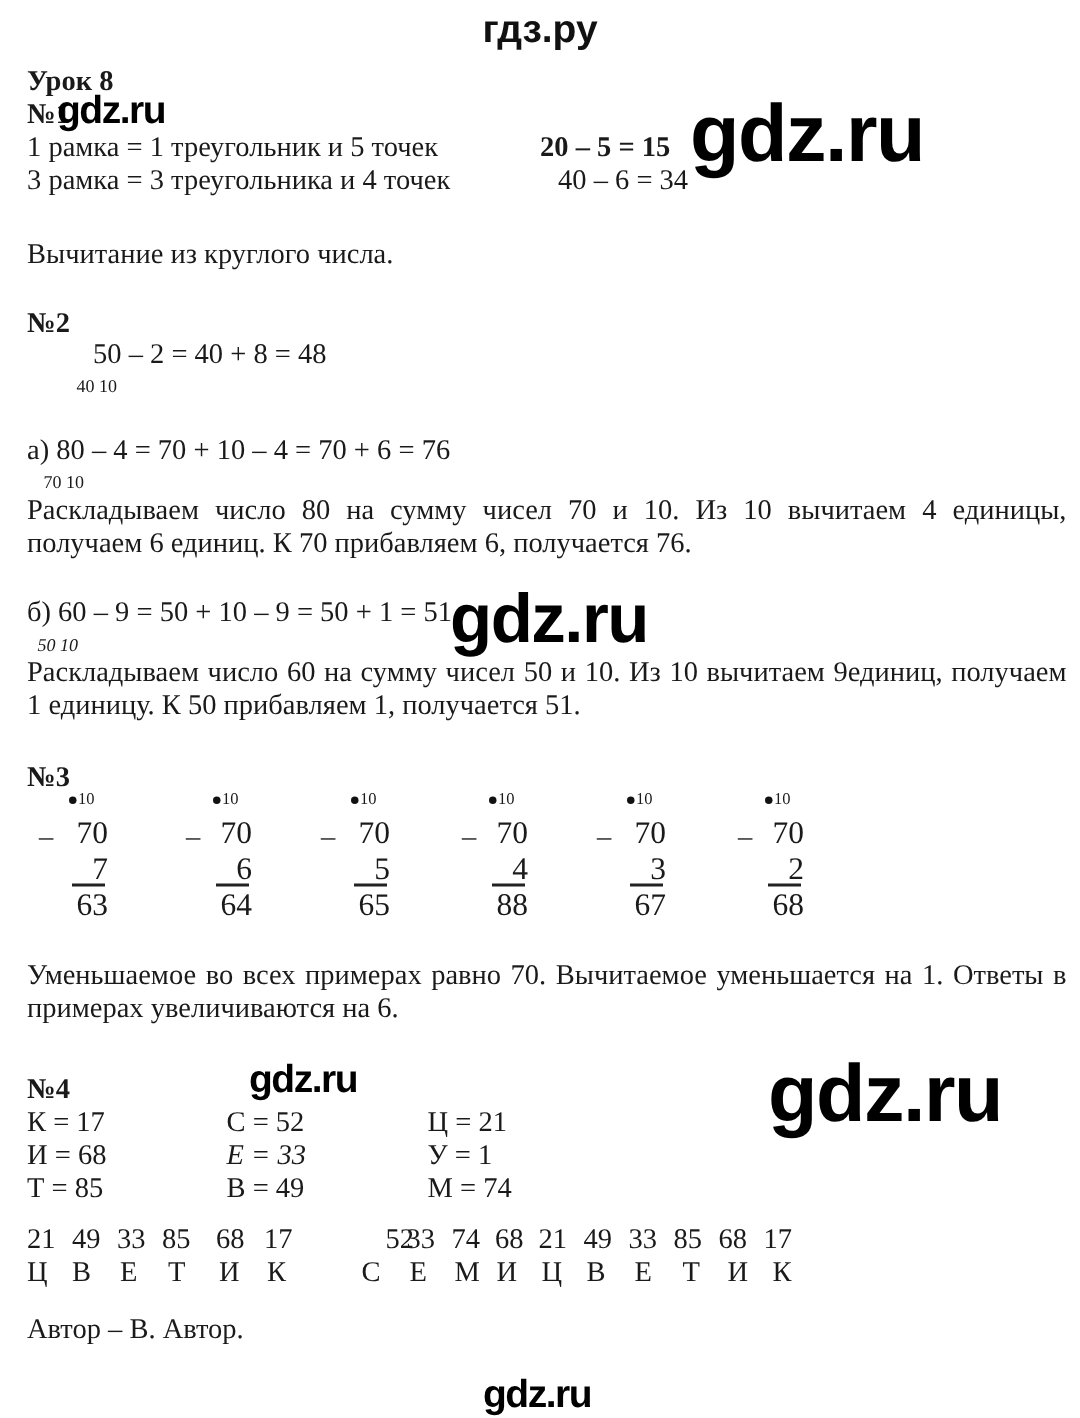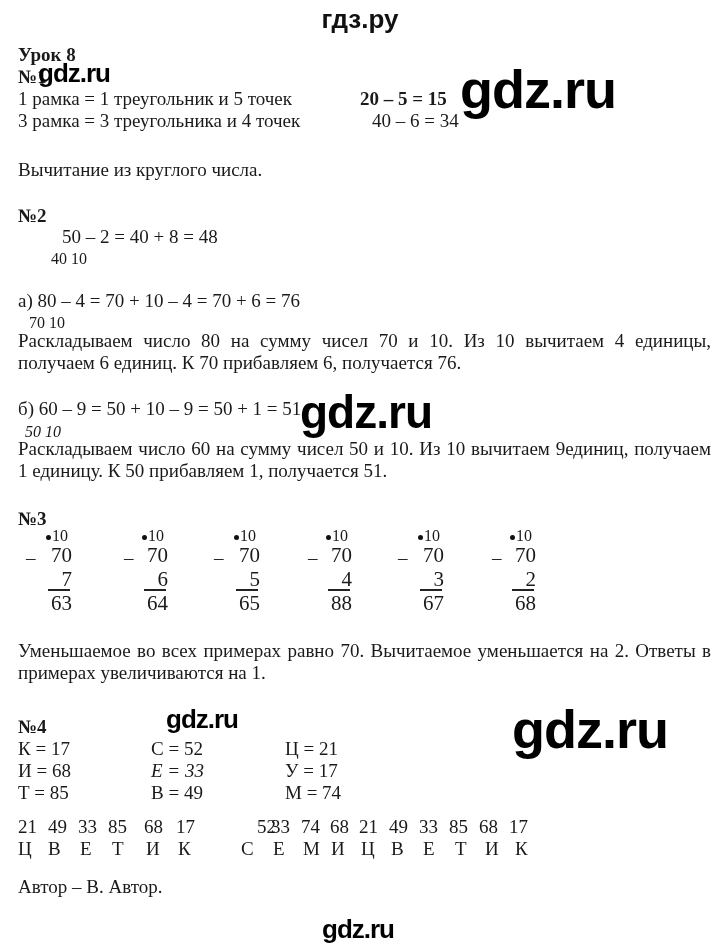--- a/index.html
+++ b/index.html
@@ -3,28 +3,28 @@
 <meta charset="utf-8">
 <style>
   html, body { margin: 0; padding: 0; background: #ffffff; }
   body { width: 720px; height: 945px; position: relative; overflow: hidden;
          font-family: "Liberation Serif", serif; color: #1a1a1a; }
   .abs { position: absolute; white-space: nowrap; }
   .header { left: 0; width: 720px; top: 4px; text-align: center;
             font-family: "Liberation Sans", sans-serif; font-weight: bold; font-size: 26px; color: #111; }
   .txt { font-size: 19px; line-height: 22px; }
   .bold { font-weight: bold; }
-  .small { font-size: 16px; text-align: right; }
+  .small { font-size: 12px; text-align: right; }
   .wm { font-family: "Liberation Sans", sans-serif; font-weight: bold; color: #000; letter-spacing: -1px; }
   .wm-big { font-size: 54px; }
   .wm-mid { font-size: 46px; }
   .wm-small { font-size: 26px; }
   .just { white-space: normal; text-align: justify; text-align-last: left; width: 693px; }
   .col { position: absolute; width: 60px; }
-  .col .carry { position: absolute; font-size: 16px; }
+  .col .carry { position: absolute; font-size: 11px; }
   .col .dot { display:inline-block; width:5px; height:5px; border-radius:50%; background:#111; margin-right:1px; vertical-align: middle;}
   .col .minus { position: absolute; font-size: 19px; }
   .col .num { position: absolute; font-size: 21px; text-align: right; width: 28px; }
   .col .line { position: absolute; height: 1.5px; background: #222; width: 22px; }
 </style>
 </head>
 <body>
 
 <div class="abs header">гдз.ру</div>
 
@@ -97,32 +97,32 @@
 </div>
 <div class="col" style="left:490px; top:527px;">
   <div class="carry" style="left:20px; top:0;"><span class="dot"></span><span>10</span></div>
   <div class="minus" style="left:2px; top:14px;">_</div>
   <div class="num" style="left:18px; top:16px;">70</div>
   <div class="num" style="left:18px; top:40px;">2</div>
   <div class="line" style="left:22px; top:62px;"></div>
   <div class="num" style="left:18px; top:64px;">68</div>
 </div>
 
-<div class="abs txt just" style="left:18px; top:640px;">Уменьшаемое во всех примерах равно 70. Вычитаемое уменьшается на 2. Ответы в примерах увеличиваются на 1.</div>
+<div class="abs txt just" style="left:18px; top:640px;">Уменьшаемое во всех примерах равно 70. Вычитаемое уменьшается на 1. Ответы в примерах увеличиваются на 6.</div>
 
 <div class="abs wm wm-small" style="left:166px; top:704px;">gdz.ru</div>
 <div class="abs wm wm-big" style="left:512px; top:698px;">gdz.ru</div>
 <div class="abs txt bold" style="left:18px; top:716px;">№4</div>
 
 <div class="abs txt" style="left:18px; top:738px;">К = 17</div>
 <div class="abs txt" style="left:151px; top:738px;">С = 52</div>
 <div class="abs txt" style="left:285px; top:738px;">Ц = 21</div>
 <div class="abs txt" style="left:18px; top:760px;">И = 68</div>
 <div class="abs txt" style="left:151px; top:760px;font-style:italic;">Е = 33</div>
-<div class="abs txt" style="left:285px; top:760px;">У = 17</div>
+<div class="abs txt" style="left:285px; top:760px;">У = 1</div>
 <div class="abs txt" style="left:18px; top:782px;">Т = 85</div>
 <div class="abs txt" style="left:151px; top:782px;">В = 49</div>
 <div class="abs txt" style="left:285px; top:782px;">М = 74</div>
 
 <div class="abs txt" style="left:18px; top:816px;">
   <span style="position:absolute;left:0">21</span>
   <span style="position:absolute;left:30px">49</span>
   <span style="position:absolute;left:60px">33</span>
   <span style="position:absolute;left:90px">85</span>
   <span style="position:absolute;left:126px">68</span>

